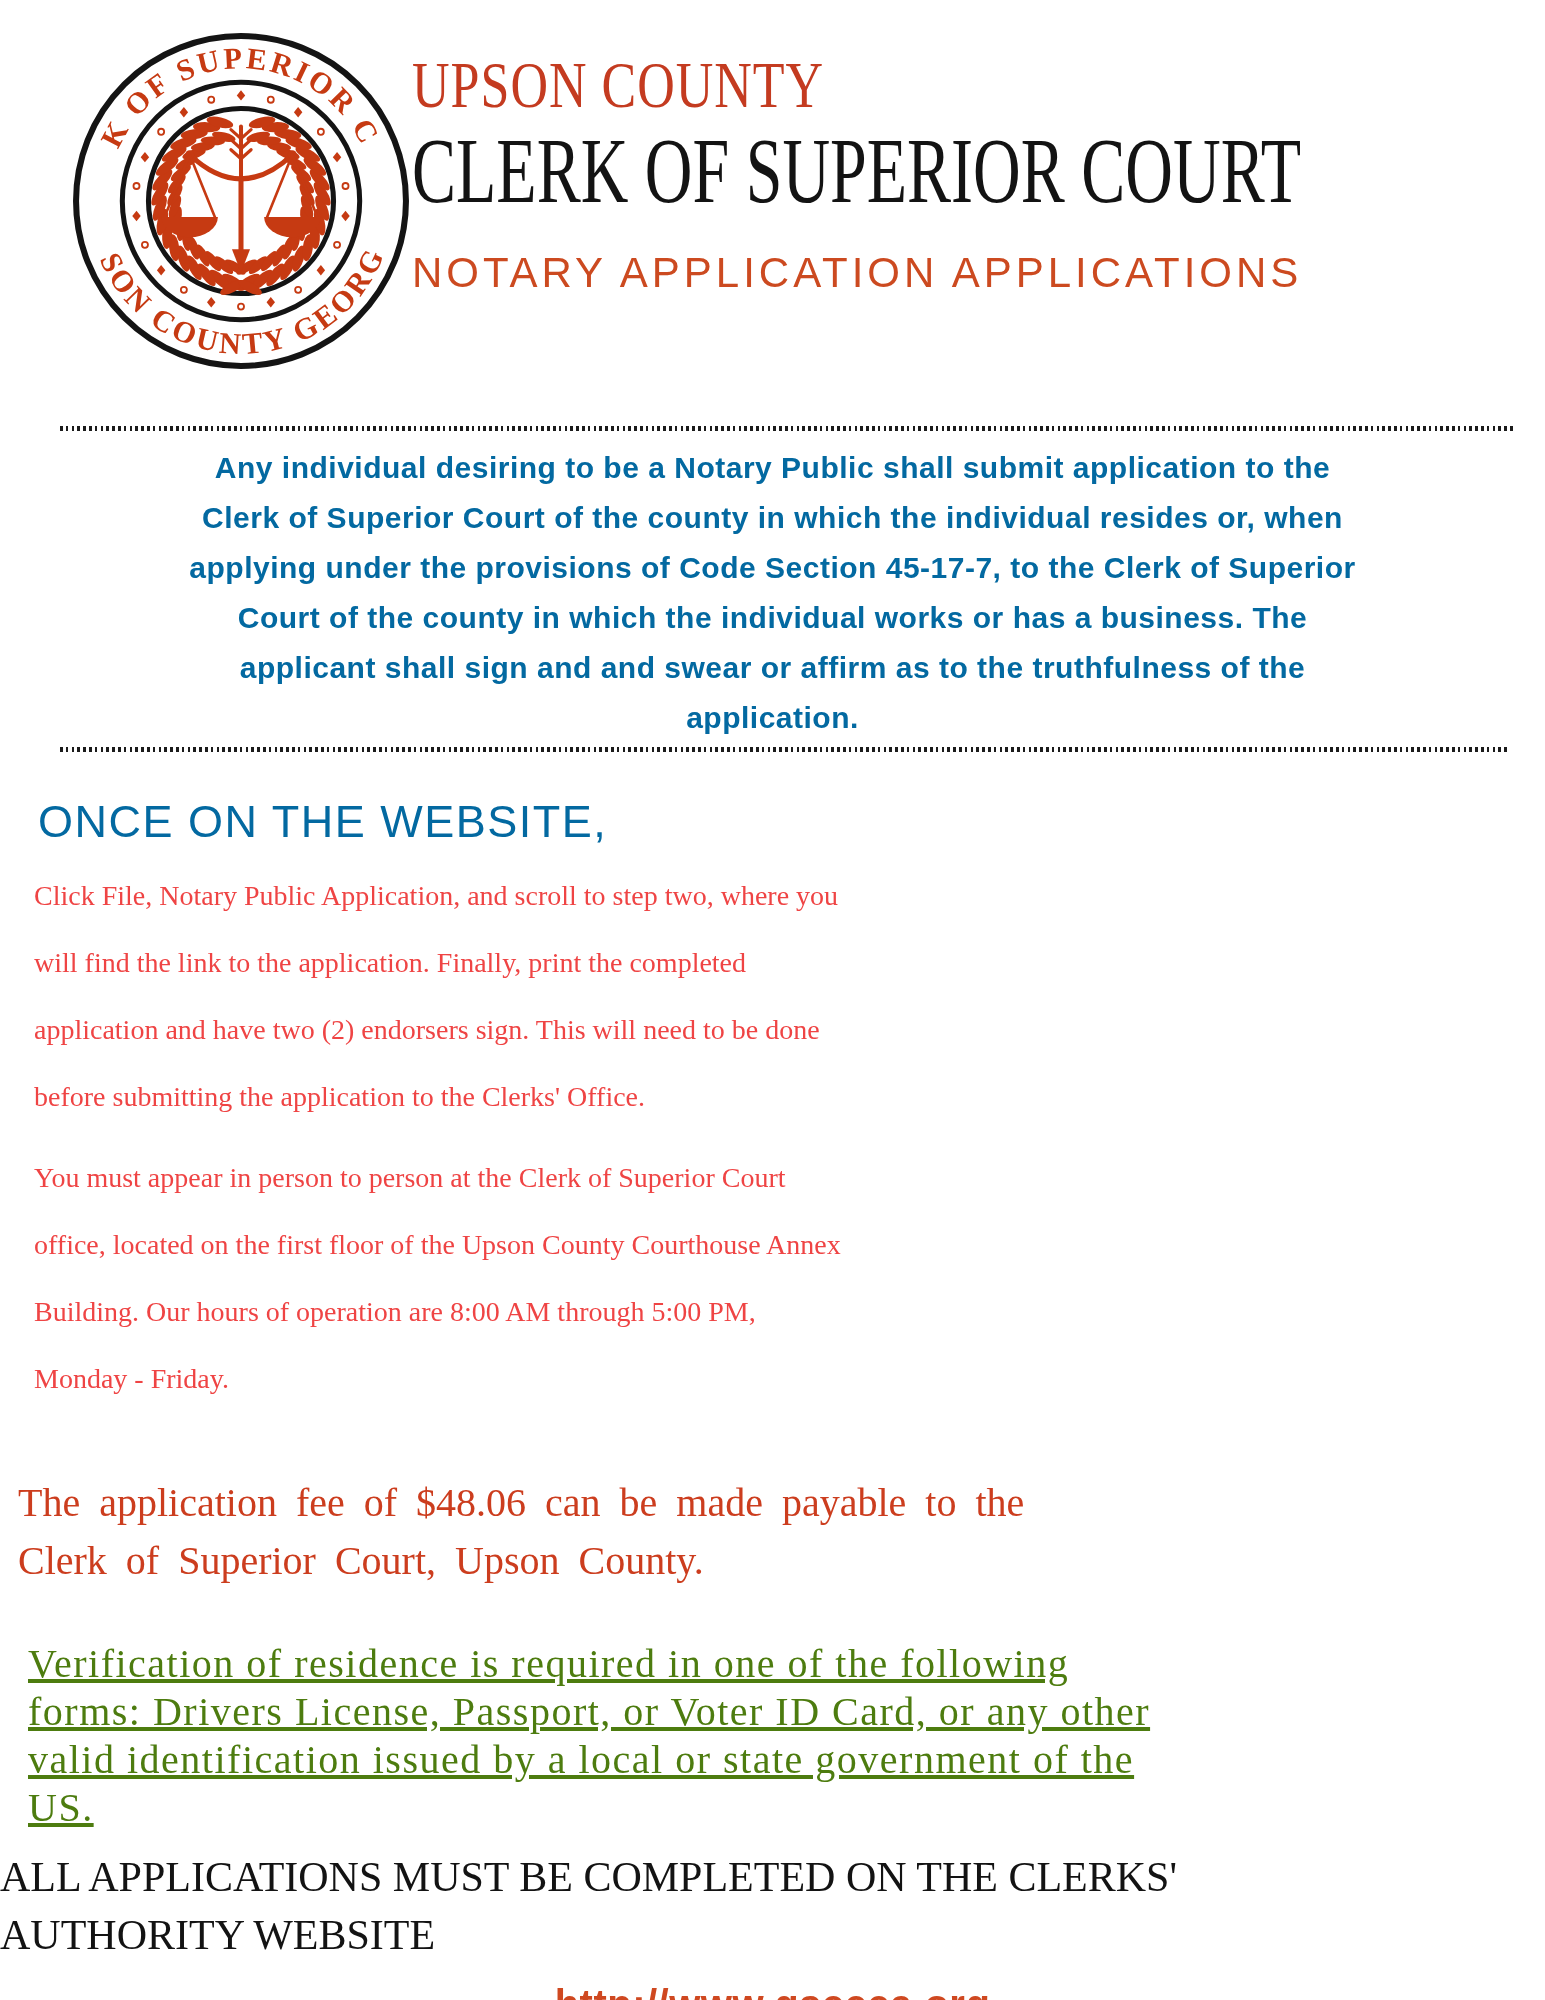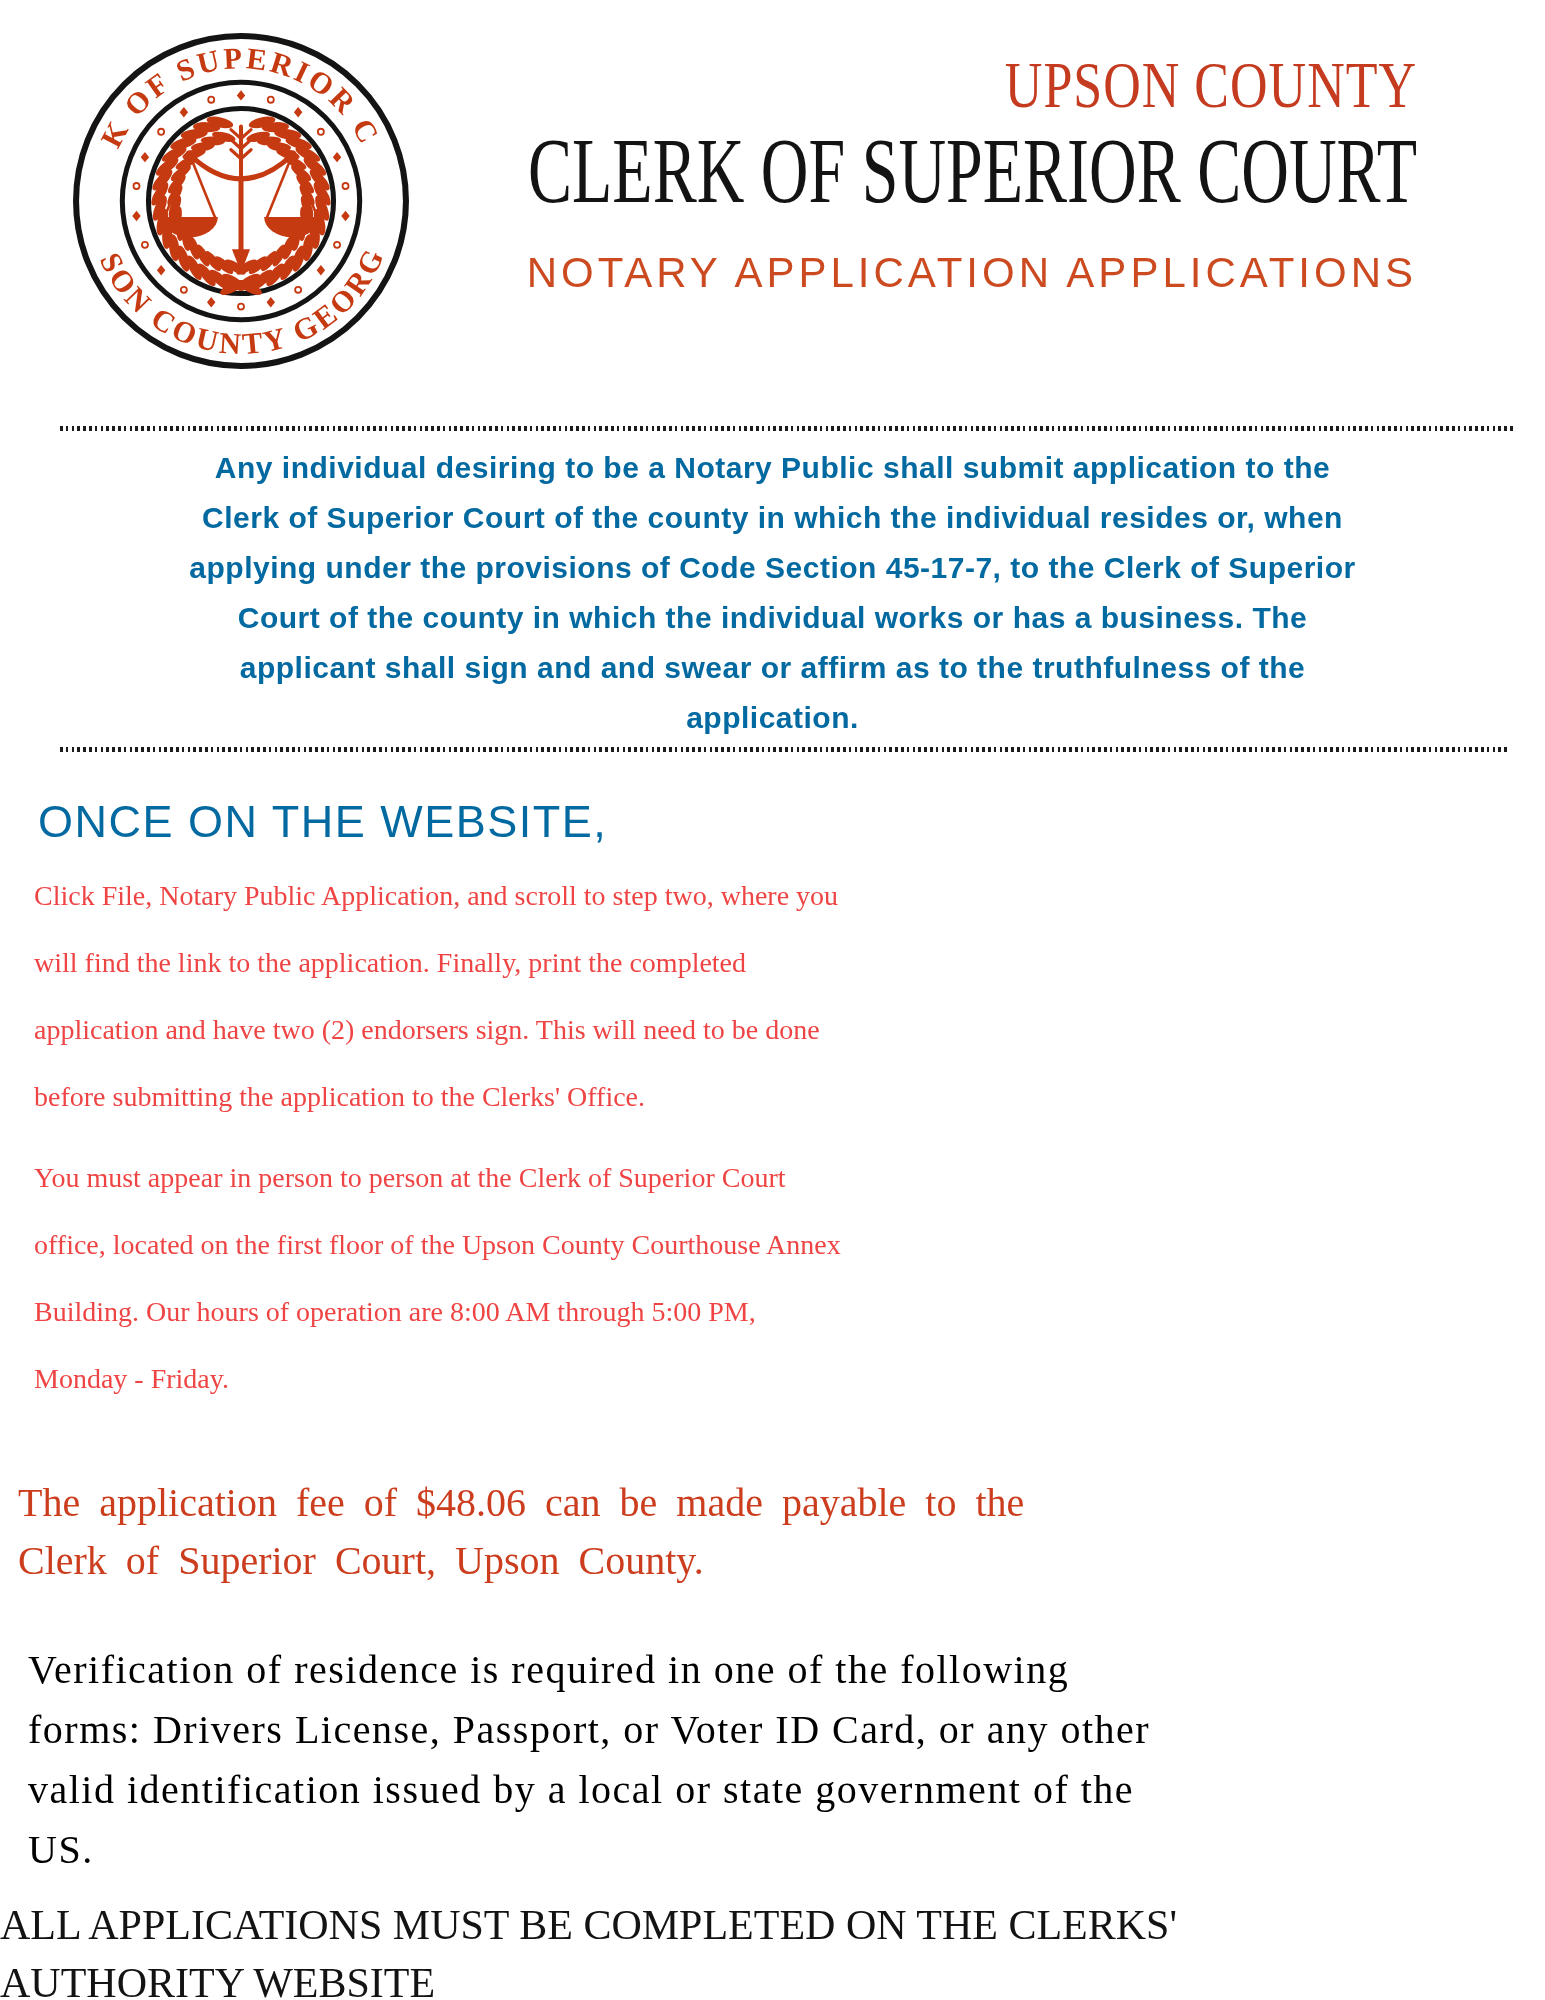--- a/index.html
+++ b/index.html
@@ -4,21 +4,21 @@
 <style>
   html,body { margin:0; padding:0; background:#e8e8e8; }
   .page {
     position:relative; width:1545px; height:2000px; margin:0 auto;
     background:#ffffff; overflow:hidden;
     font-family:"Liberation Serif", serif; color:#161616;
   }
   
   .header { display:flex; align-items:flex-start; padding:30px 40px 0 70px; }
   .seal-wrap { flex:0 0 342px; }
-  .head-text { flex:1; text-align:right; padding-right:88px; }
+  .head-text { flex:1; text-align:left; padding-right:88px; }
   .county {
     margin-top:28px; font-size:52px; color:#c43b20; letter-spacing:1px;
   }
   .county .stretch, .big-title .stretch { display:inline-block; transform:scaleY(1.28); transform-origin:center 70%; }
   .big-title {
     margin-top:22px; font-size:66px; color:#131313; letter-spacing:0px; white-space:nowrap;
   }
   .big-title .stretch { transform:scaleY(1.42); }
   .subtitle {
     margin-top:34px; font-family:"Liberation Sans", sans-serif;
@@ -47,22 +47,22 @@
     margin:14px 30px 0 34px; font-size:28px; line-height:67px; white-space:pre-line;
     color:#ef4444;
   }
   
   .fee {
     margin:62px 30px 0 18px; font-size:40px; line-height:58px; white-space:pre-line;
     color:#cc3d1e; word-spacing:9px;
   }
   
   .verify {
-    margin:50px 25px 0 28px; font-size:40px; line-height:60px; letter-spacing:1.5px;
-    white-space:pre-line; color:#000000;
+    margin:50px 25px 0 28px; font-size:40px; line-height:48px; letter-spacing:1.5px;
+    white-space:pre-line; color:#4d7c0f;text-decoration:underline;
   }
   
   .footer-note {
     margin-top:16px; text-align:left; font-size:42px; line-height:58px;
     white-space:pre-line; color:#131313;
   }
   .footer-url {
     margin-top:18px; text-align:center; font-family:"Liberation Sans", sans-serif;
     font-weight:bold; font-size:40px; letter-spacing:0.5px; color:#cf4820;
   }

